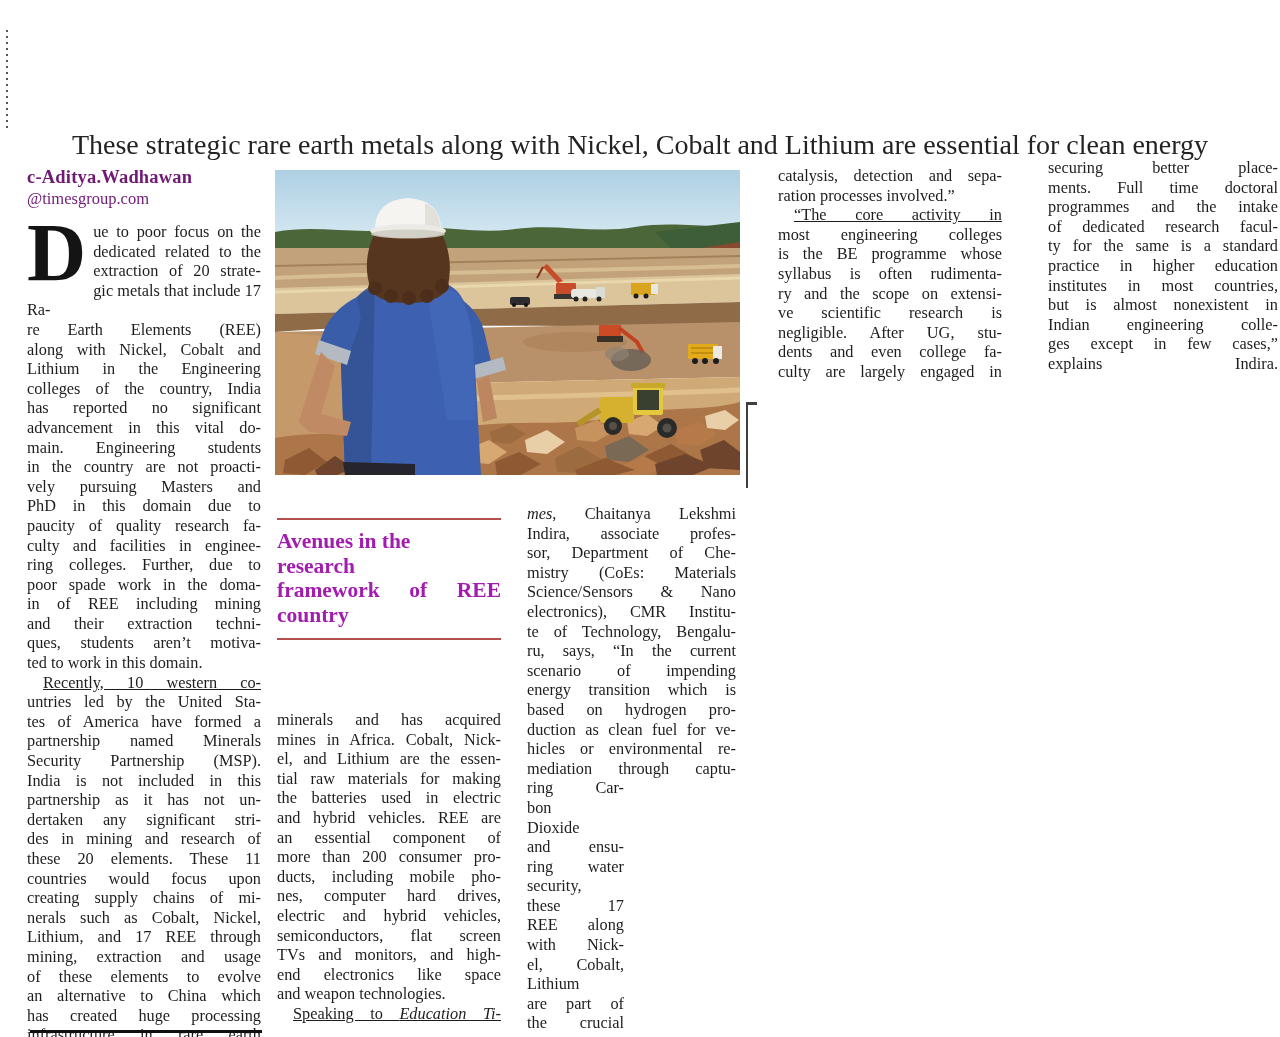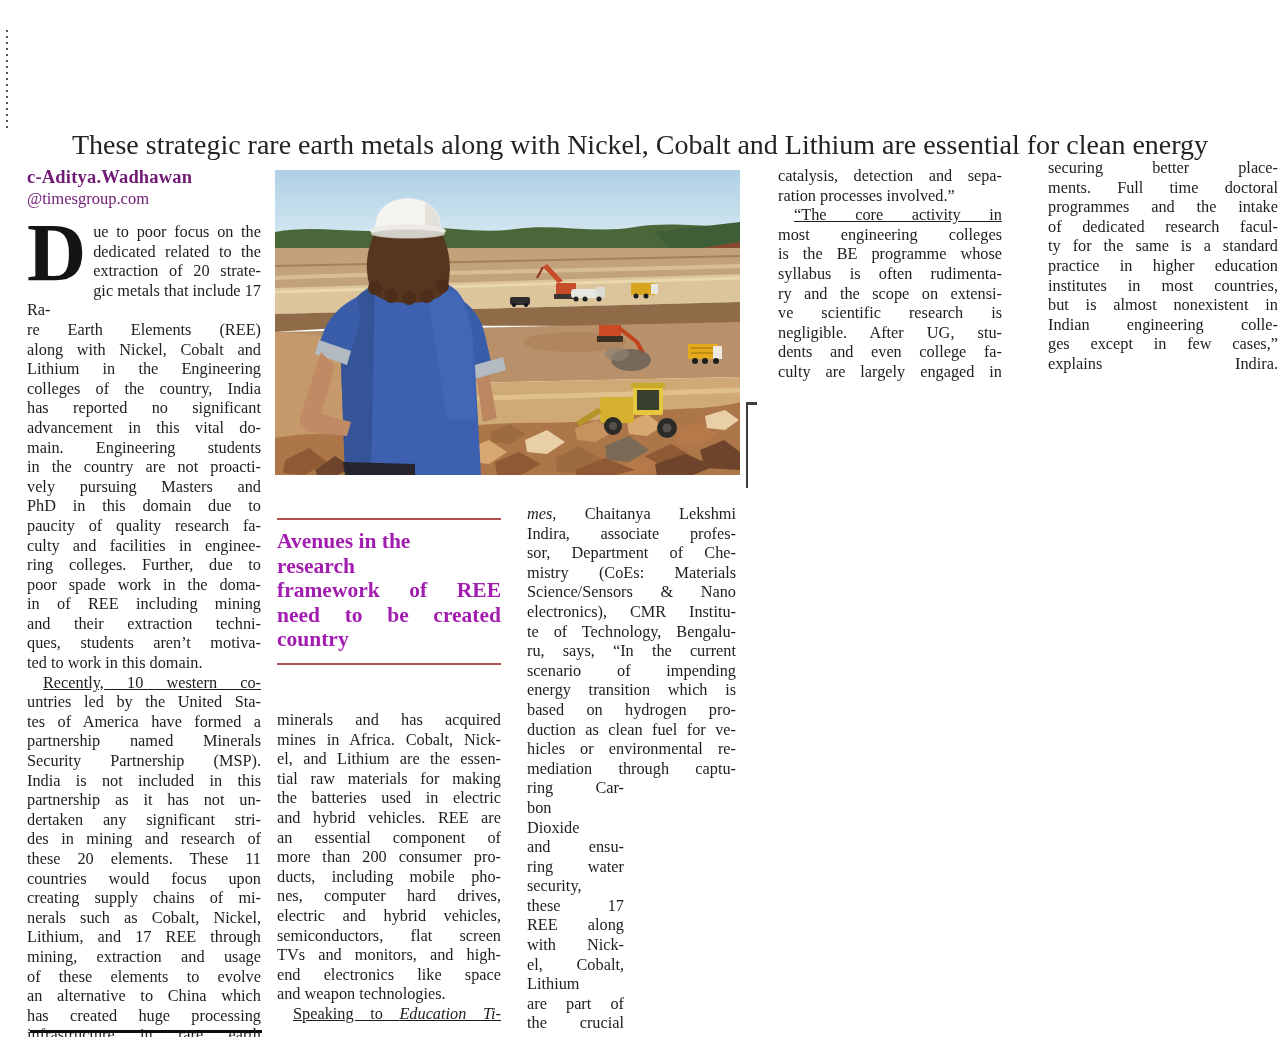--- a/index.html
+++ b/index.html
@@ -259,21 +259,20 @@
     </svg>
   </figure>
 
   <div class="bracket-v"></div>
   <div class="bracket-h"></div>
 
   <div class="pullquote">
       <div class="tl flush">Avenues in the</div>
       <div class="tl flush">research</div>
       <div class="tl">framework of REE</div>
-      <div class="tl">need to be created</div>
       <div class="tl flush">country</div>
     </div>
 
   <section class="col col2">
       <div class="tl">minerals and has acquired</div>
       <div class="tl">mines in Africa. Cobalt, Nick-</div>
       <div class="tl">el, and Lithium are the essen-</div>
       <div class="tl">tial raw materials for making</div>
       <div class="tl">the batteries used in electric</div>
       <div class="tl">and hybrid vehicles. REE are</div>

